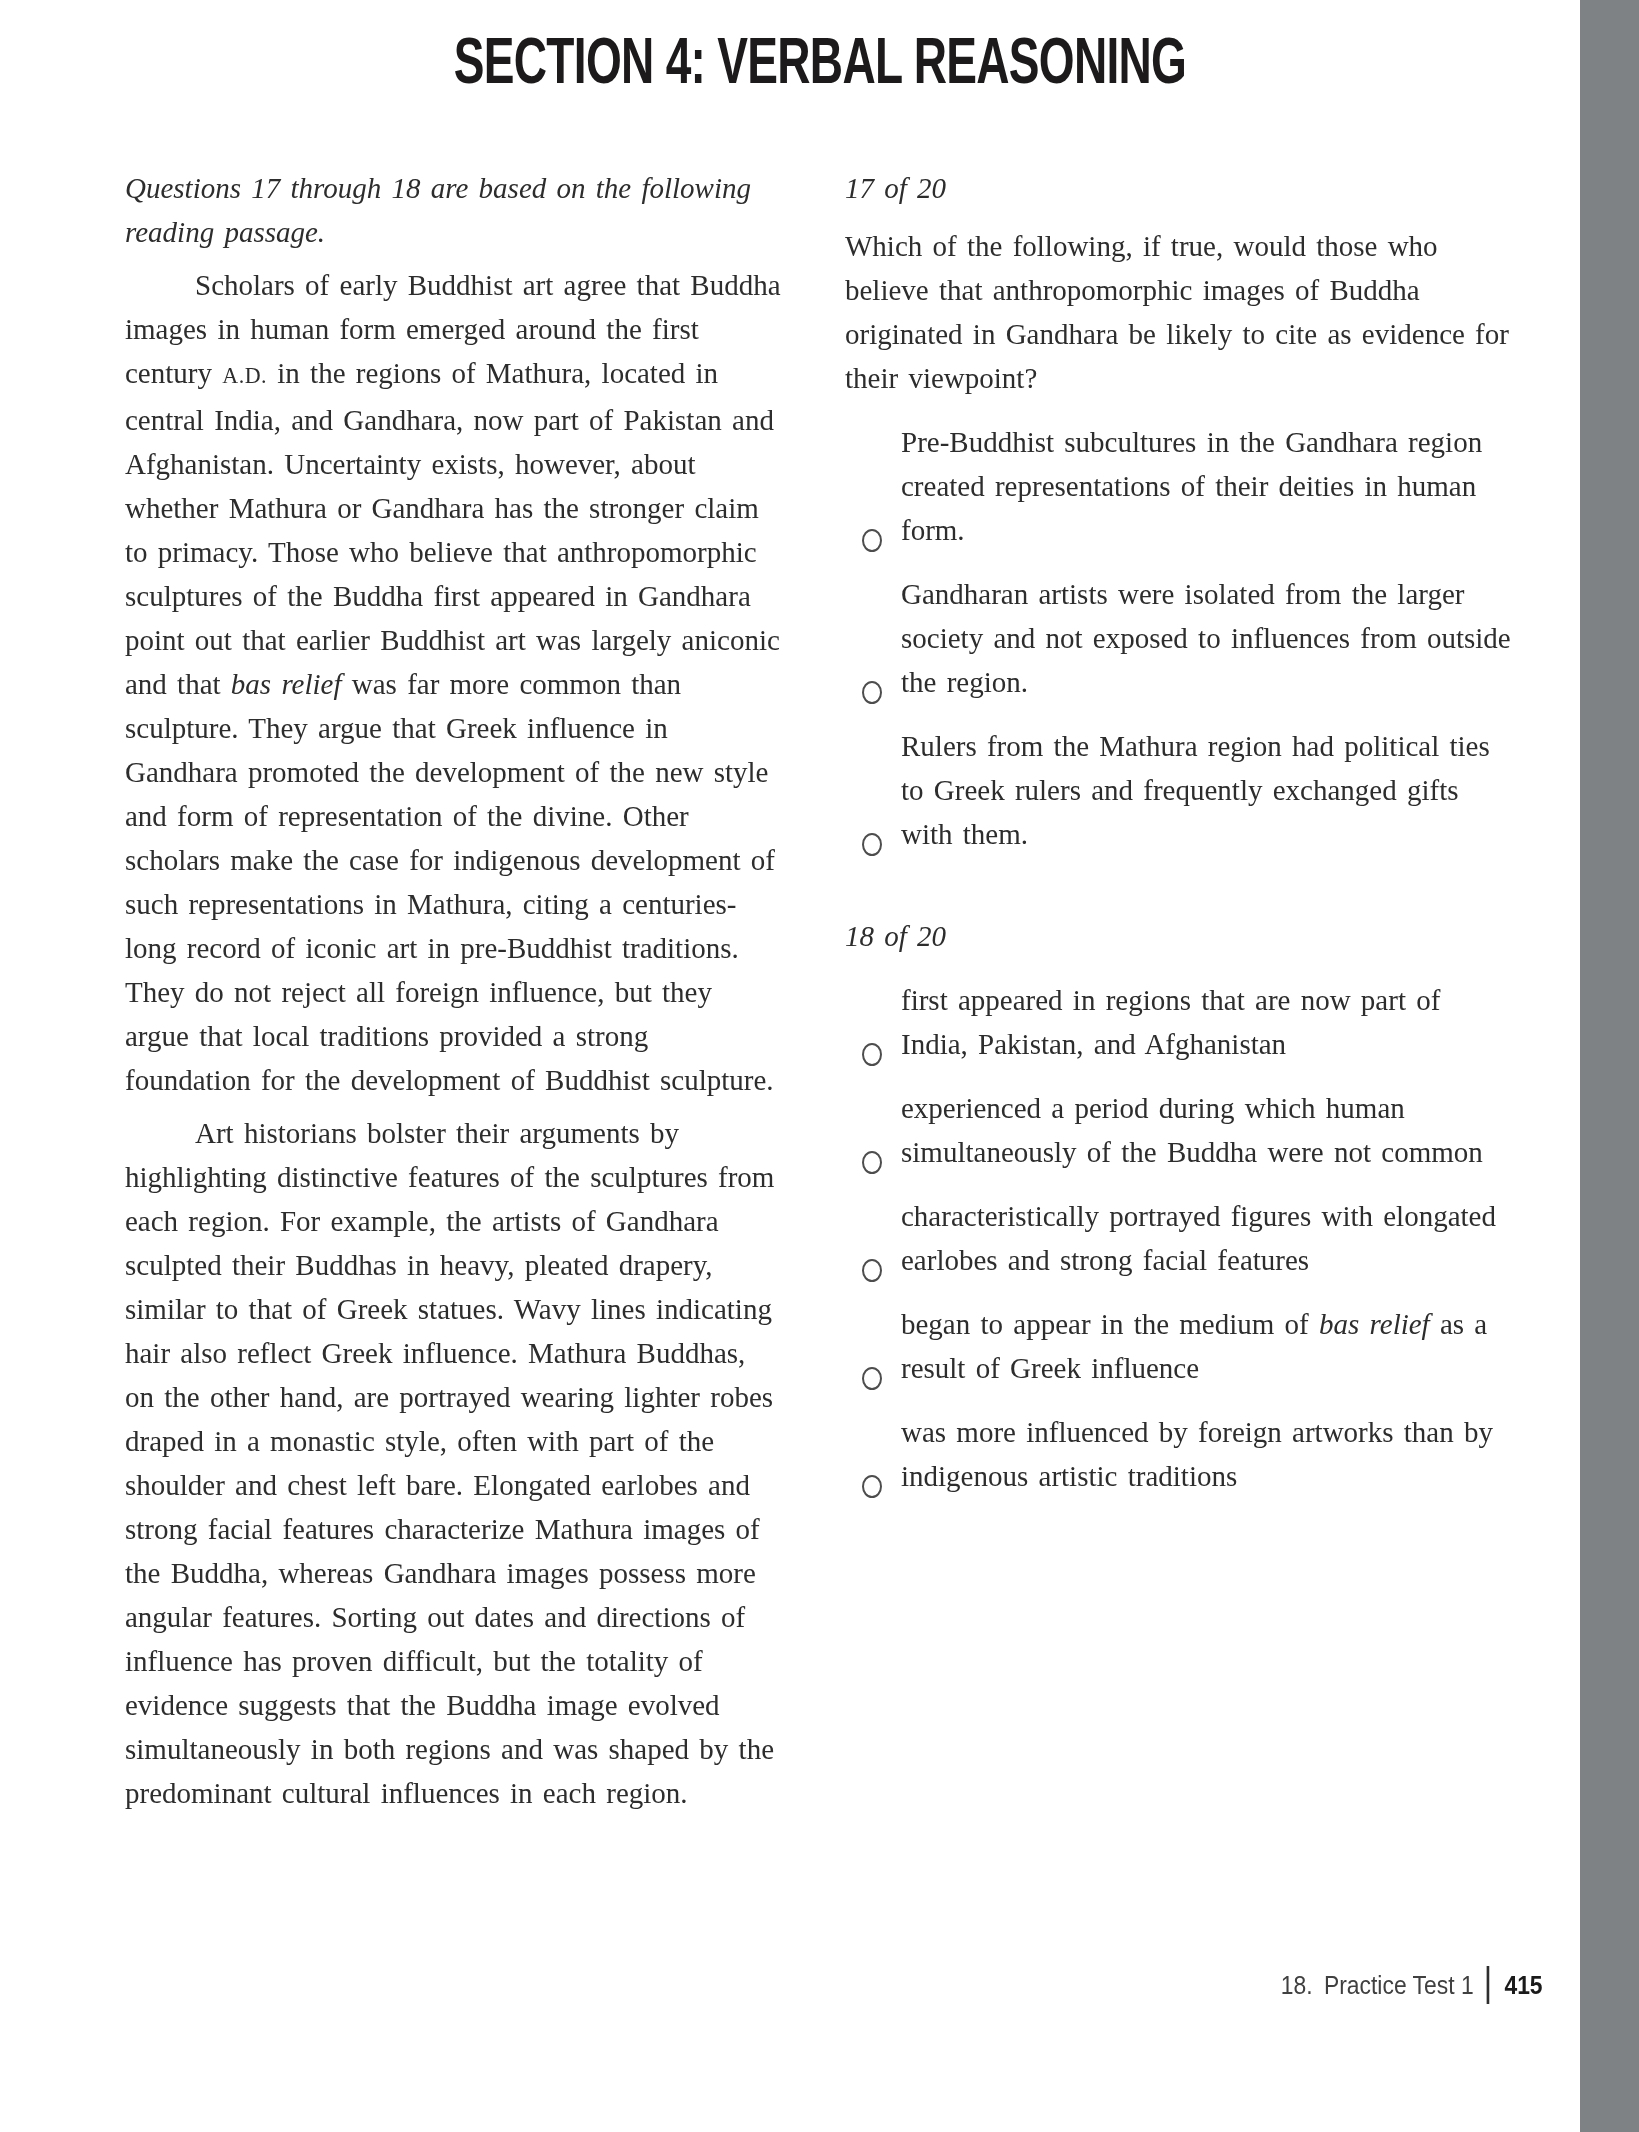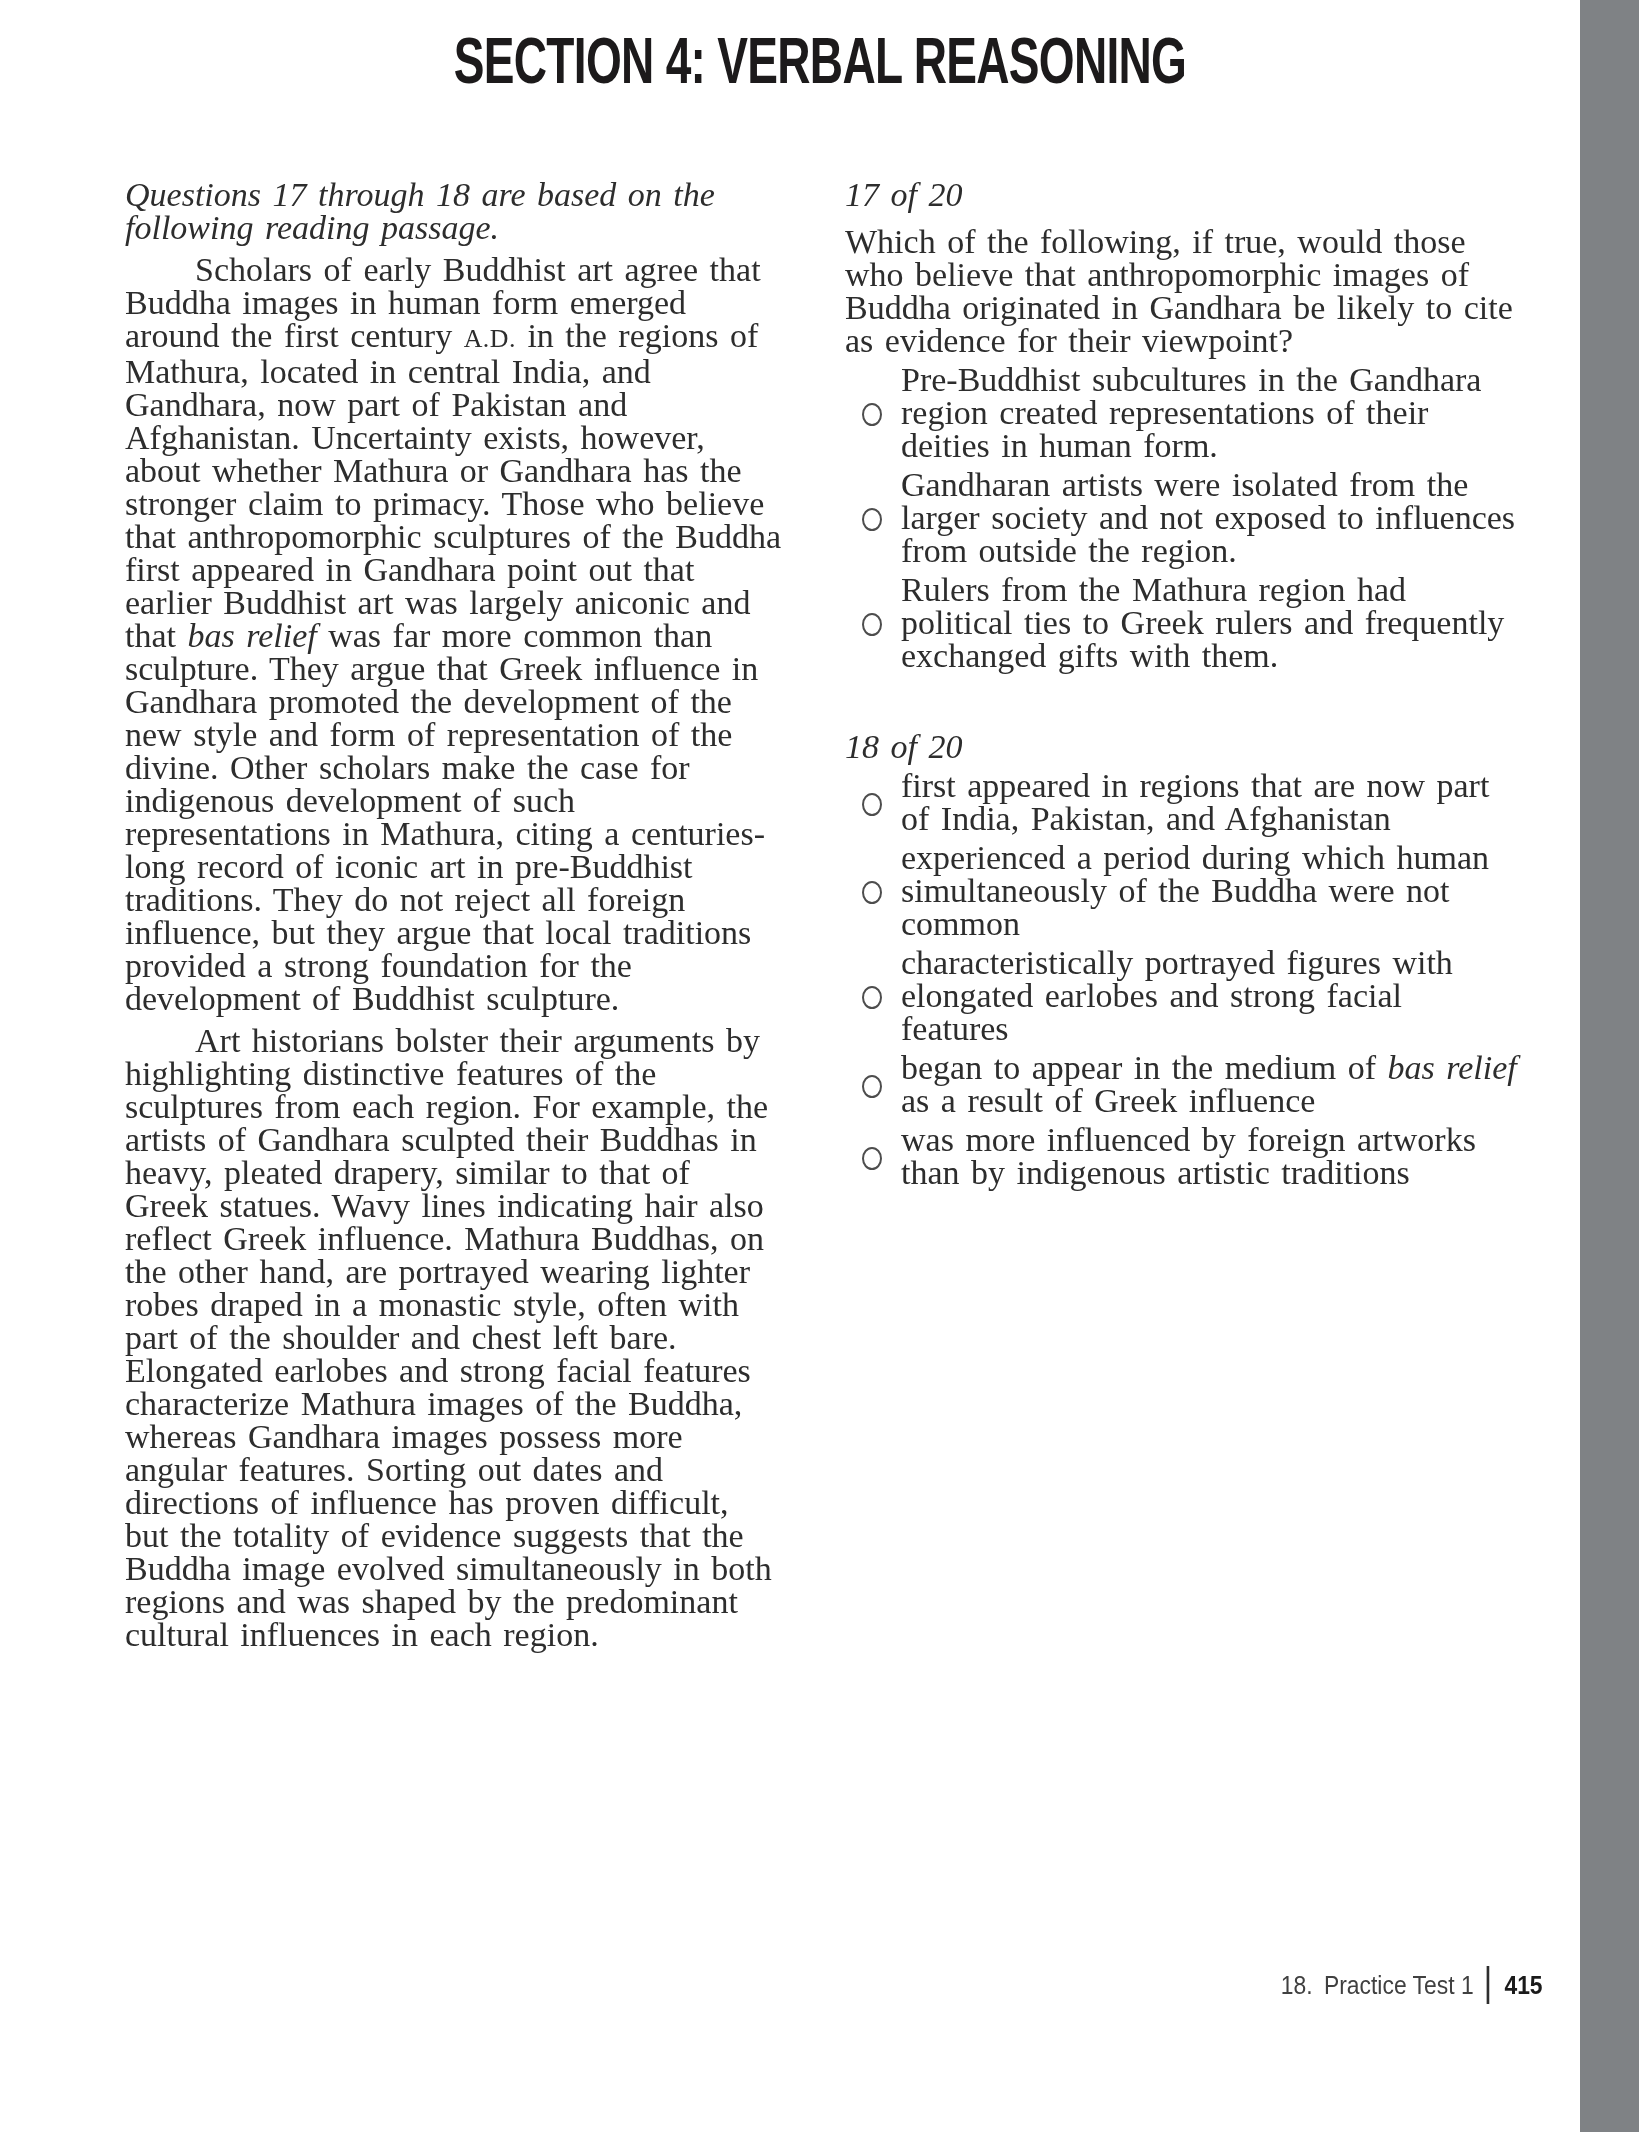--- a/index.html
+++ b/index.html
@@ -37,23 +37,23 @@
     font-size: 64px;
     line-height: 66px;
     letter-spacing: -1px;
     color: #1c1a1b;
     transform: scaleX(0.72);
     transform-origin: center;
     white-space: nowrap;
   }
   .col {
     position: absolute;
-    top: 178px;
-    font-size: 34px;
-    line-height: 33px;
+    top: 166px;
+    font-size: 29px;
+    line-height: 44px;
     word-spacing: 3px;
     text-align: left;
   }
   .col-left  { left: 125px; width: 658px; }
   .col-right { left: 845px; width: 672px; }
 
   .intro {
     margin: 0;
     font-style: italic;
   }
@@ -64,22 +64,22 @@
   .it { font-style: italic; }
   .sc { font-size: 0.76em; letter-spacing: 0.5px; }
 
   .qlabel { margin: 0; font-style: italic; }
   .stem   { margin: 14px 0 0 0; }
   .question + .question { margin-top: 58px; }
 
   .choices { margin: 0; padding: 0; list-style: none; }
   .choice {
     display: flex;
-    align-items: center;
-    margin-top: 6px;
+    align-items: flex-end;
+    margin-top: 20px;
     cursor: default;
   }
   .radio {
     flex: 0 0 auto;
     width: 20px;
     height: 23px;
     margin: 4px 0 0 17px;
     border: 2px solid #4d4d4d;
     border-radius: 50%;
     background: transparent;

